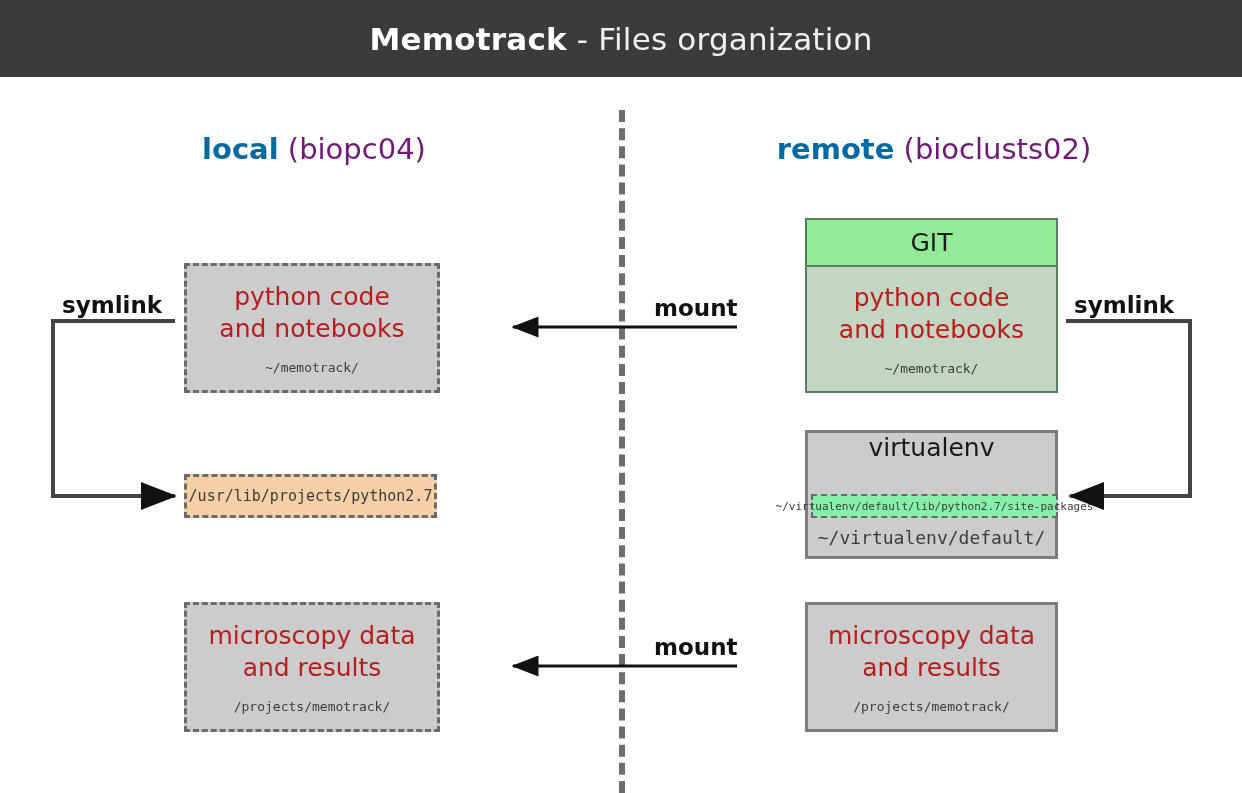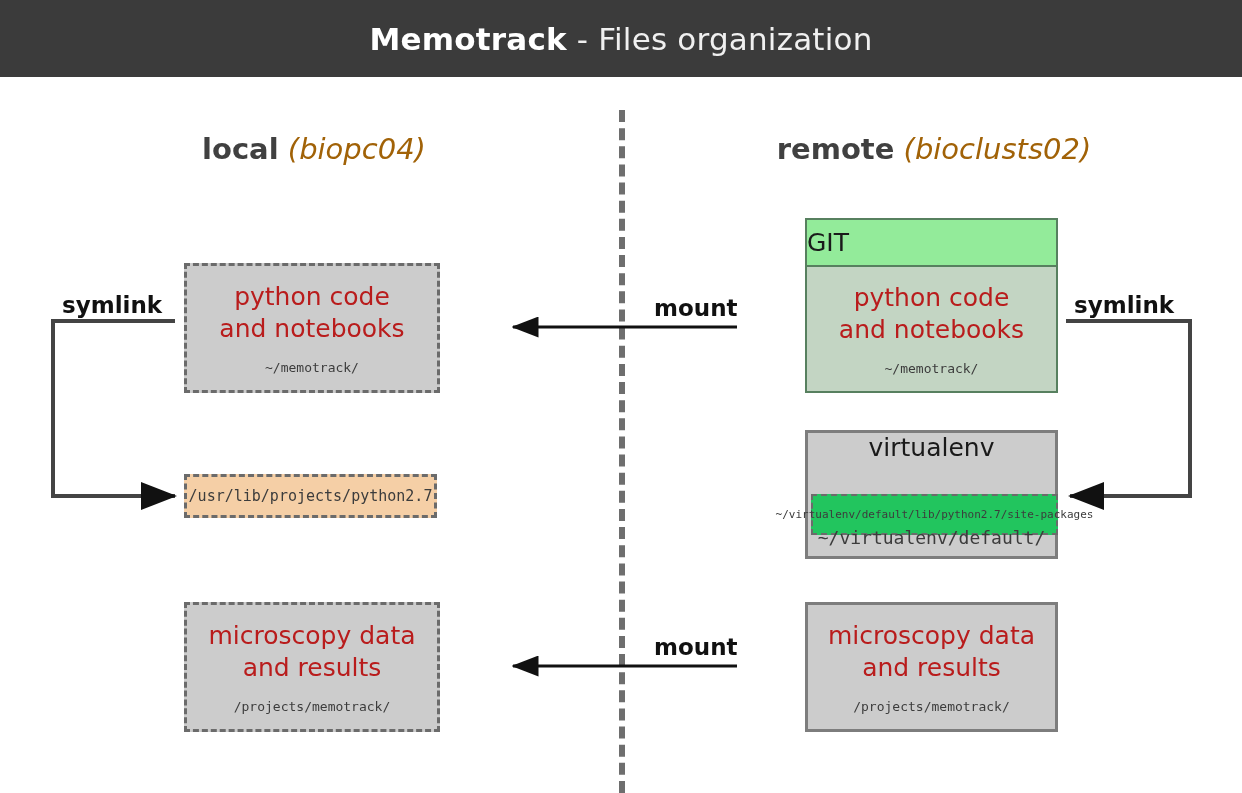--- a/index.html
+++ b/index.html
@@ -44,22 +44,22 @@
   }
 
   
   .col-heading {
     position: absolute;
     font-size: 29px;
     color: #4a4a4a;
     white-space: pre;
     text-align: center;
   }
-  .col-heading .strong { font-weight: bold; color: #404040; }
-  .col-heading .light  { font-weight: normal; color: #a16207; font-style: italic; }
+  .col-heading .strong { font-weight: bold; color: #0369a1; }
+  .col-heading .light  { font-weight: normal; color: #701a75; }
   #heading-local  { left: 104px; top: 132px; width: 420px; }
   #heading-remote { left: 724px; top: 132px; width: 420px; }
 
   
   .node-box {
     position: absolute;
     box-sizing: border-box;
     display: flex;
     flex-direction: column;
     align-items: center;
@@ -105,21 +105,21 @@
     border: 2px solid #57805f;
     background: #c3d5c3;
     display: block;
     box-sizing: border-box;
   }
   #git-header {
     box-sizing: border-box;
     width: 100%; height: 47px;
     background: #93eb9a;
     border-bottom: 2px solid #57805f;
-    display: flex; align-items: center; 
+    display: flex; align-items: center; justify-content: center;
   }
   #git-label {
     font-size: 25px;
     color: #1a1a1a;
   }
   #remote-code-body {
     height: 124px;
     display: flex; flex-direction: column;
     align-items: center; justify-content: center;
   }
@@ -134,22 +134,22 @@
   }
   #venv-title {
     font-size: 25px;
     color: #1a1a1a;
     text-align: center;
   }
   #venv-sitepkg-strip {
     box-sizing: border-box;
     position: absolute;
     left: 3px; top: 61px;
-    width: 247px; height: 41px;
-    background: #22c55e;
+    width: 247px; height: 24px;
+    background: #86efac;
     border: 2px dashed #6b6b6b;
     display: flex; align-items: center; justify-content: center;
   }
   #venv-sitepkg-text {
     font-family: "DejaVu Sans Mono", monospace;
     font-size: 11px;
     color: #3c3c3c;
     white-space: nowrap;
   }
   #venv-path {

